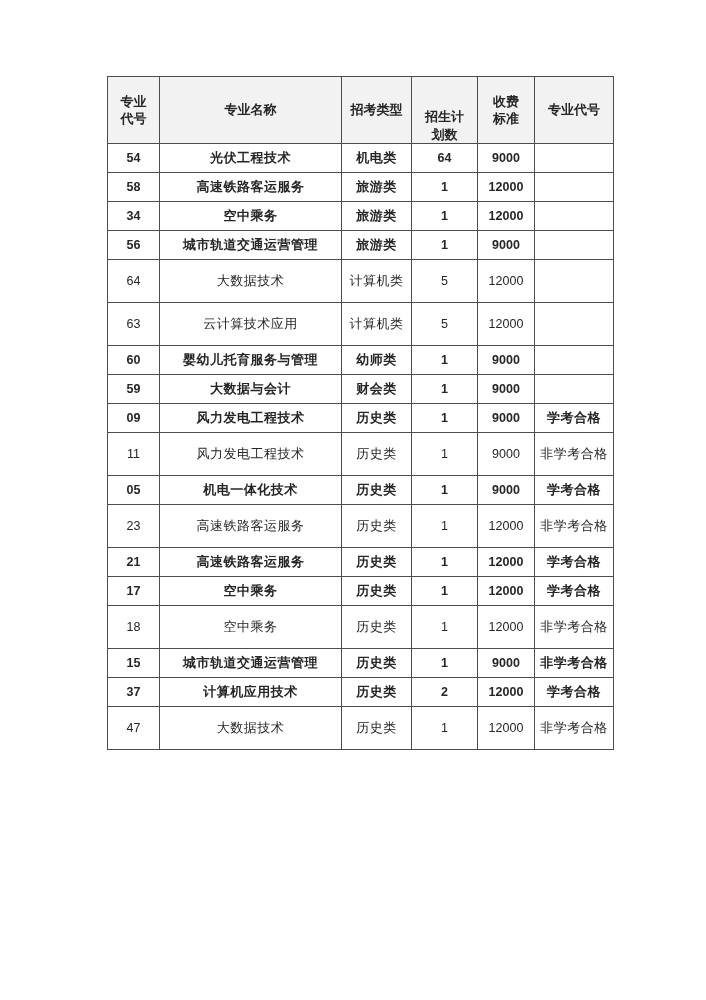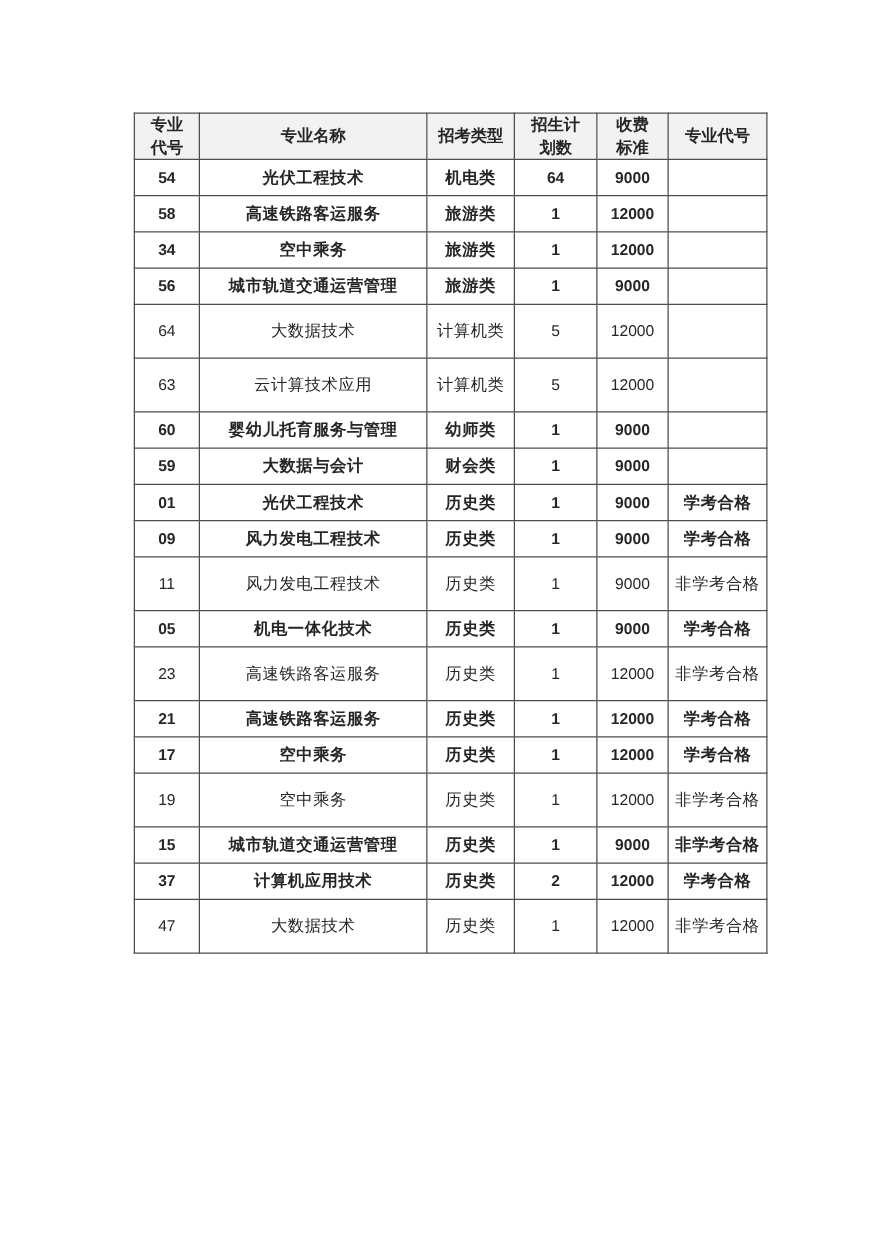--- a/index.html
+++ b/index.html
@@ -12,21 +12,21 @@
     font-family: "Liberation Sans", "DejaVu Sans", sans-serif;
   }
   .page {
     position: absolute;
     inset: 0;
     background: #ffffff;
   }
   table.admission {
     position: absolute;
     left: 107px;
-    top: 90px;
+    top: 76px;
     width: 506px;
     border-collapse: collapse;
     table-layout: fixed;
   }
   th, td {
     border: 1px solid var(--border, #4d4d4d);
     text-align: center;
     vertical-align: middle;
     padding: 0 3px;
     color: var(--text, #262626);
@@ -39,21 +39,21 @@
     line-height: 1.3;
     height: 36px;
   }
   thead th span { white-space: nowrap; }
   thead th span.hw {
     display: inline-block;
     white-space: normal;
     line-height: 1.35;
   }
   .w2 { width: 2em; }
-  .w3 { width: 3em; }
+  .w3 { width: 3em; margin-top: 31px; }
   tr.normal { height: 29px; font-weight: bold; }
   tr.tall   { height: 43px; }
   td.txt { font-size: 13px; letter-spacing: 0.5px; }
   td.num { font-size: 12.5px; letter-spacing: 0; }
 </style>
 </head>
 <body style="background: rgb(255, 255, 255);">
 
 <div class="page">
   <table class="admission">
@@ -134,28 +134,20 @@
   </tr>
         <tr class="normal">
     <td class="num">59</td>
     <td class="txt">大数据与会计</td>
     <td class="txt">财会类</td>
     <td class="num">1</td>
     <td class="num">9000</td>
     <td class="txt"></td>
   </tr>
         <tr class="normal">
-    <td class="num">01</td>
-    <td class="txt">光伏工程技术</td>
-    <td class="txt">历史类</td>
-    <td class="num">1</td>
-    <td class="num">9000</td>
-    <td class="txt">学考合格</td>
-  </tr>
-        <tr class="normal">
     <td class="num">09</td>
     <td class="txt">风力发电工程技术</td>
     <td class="txt">历史类</td>
     <td class="num">1</td>
     <td class="num">9000</td>
     <td class="txt">学考合格</td>
   </tr>
         <tr class="tall">
     <td class="num">11</td>
     <td class="txt">风力发电工程技术</td>
@@ -190,21 +182,21 @@
   </tr>
         <tr class="normal">
     <td class="num">17</td>
     <td class="txt">空中乘务</td>
     <td class="txt">历史类</td>
     <td class="num">1</td>
     <td class="num">12000</td>
     <td class="txt">学考合格</td>
   </tr>
         <tr class="tall">
-    <td class="num">19</td>
+    <td class="num">18</td>
     <td class="txt">空中乘务</td>
     <td class="txt">历史类</td>
     <td class="num">1</td>
     <td class="num">12000</td>
     <td class="txt">非学考合格</td>
   </tr>
         <tr class="normal">
     <td class="num">15</td>
     <td class="txt">城市轨道交通运营管理</td>
     <td class="txt">历史类</td>

